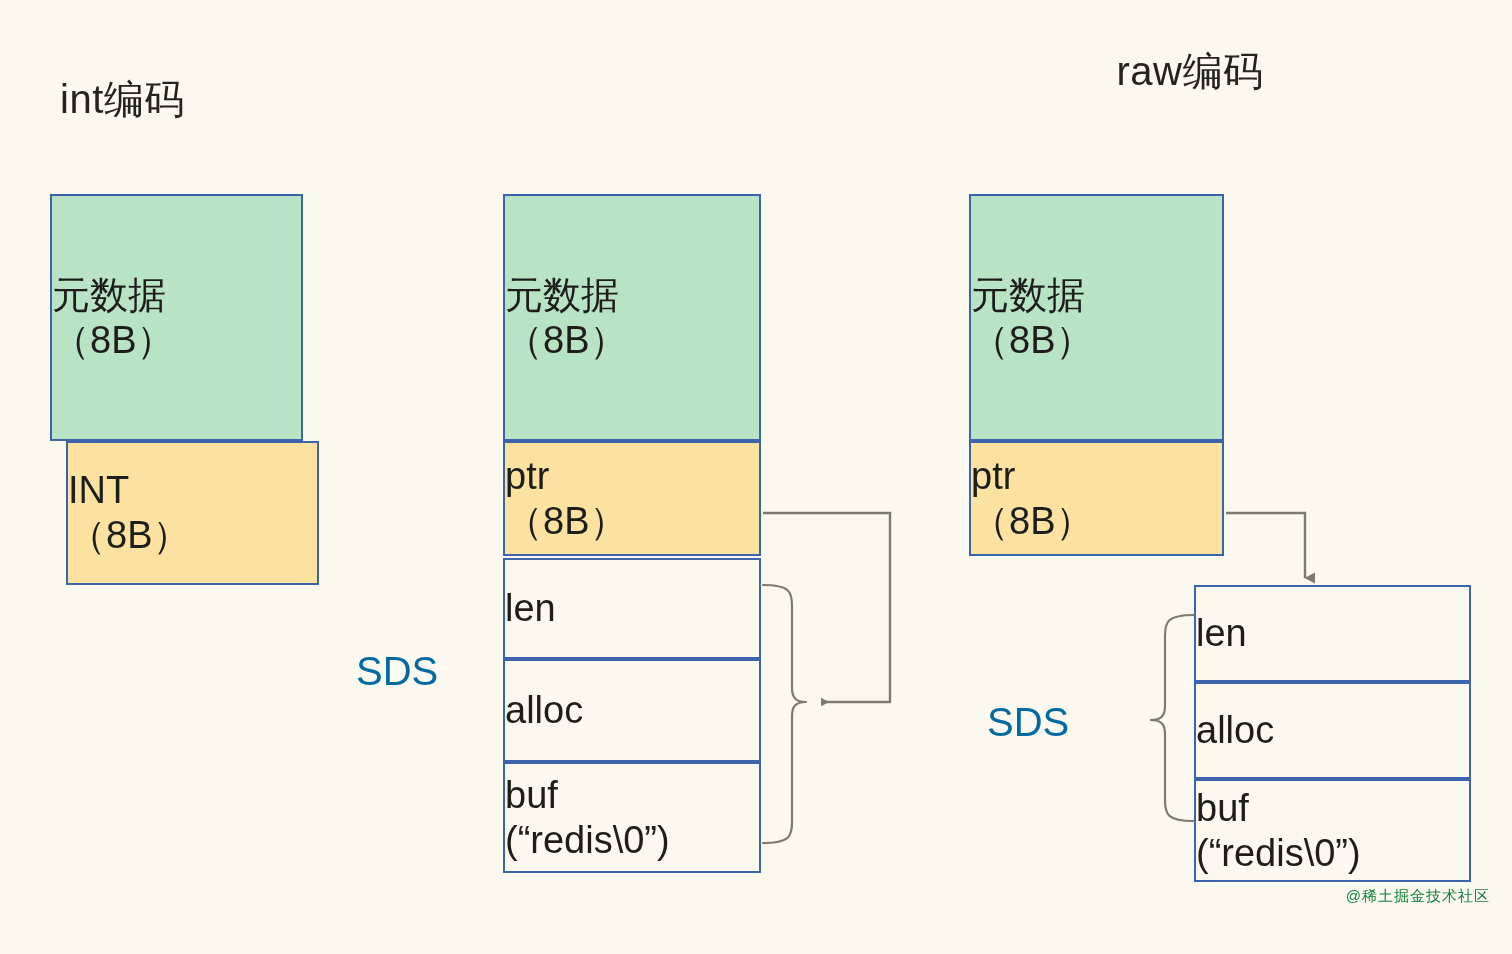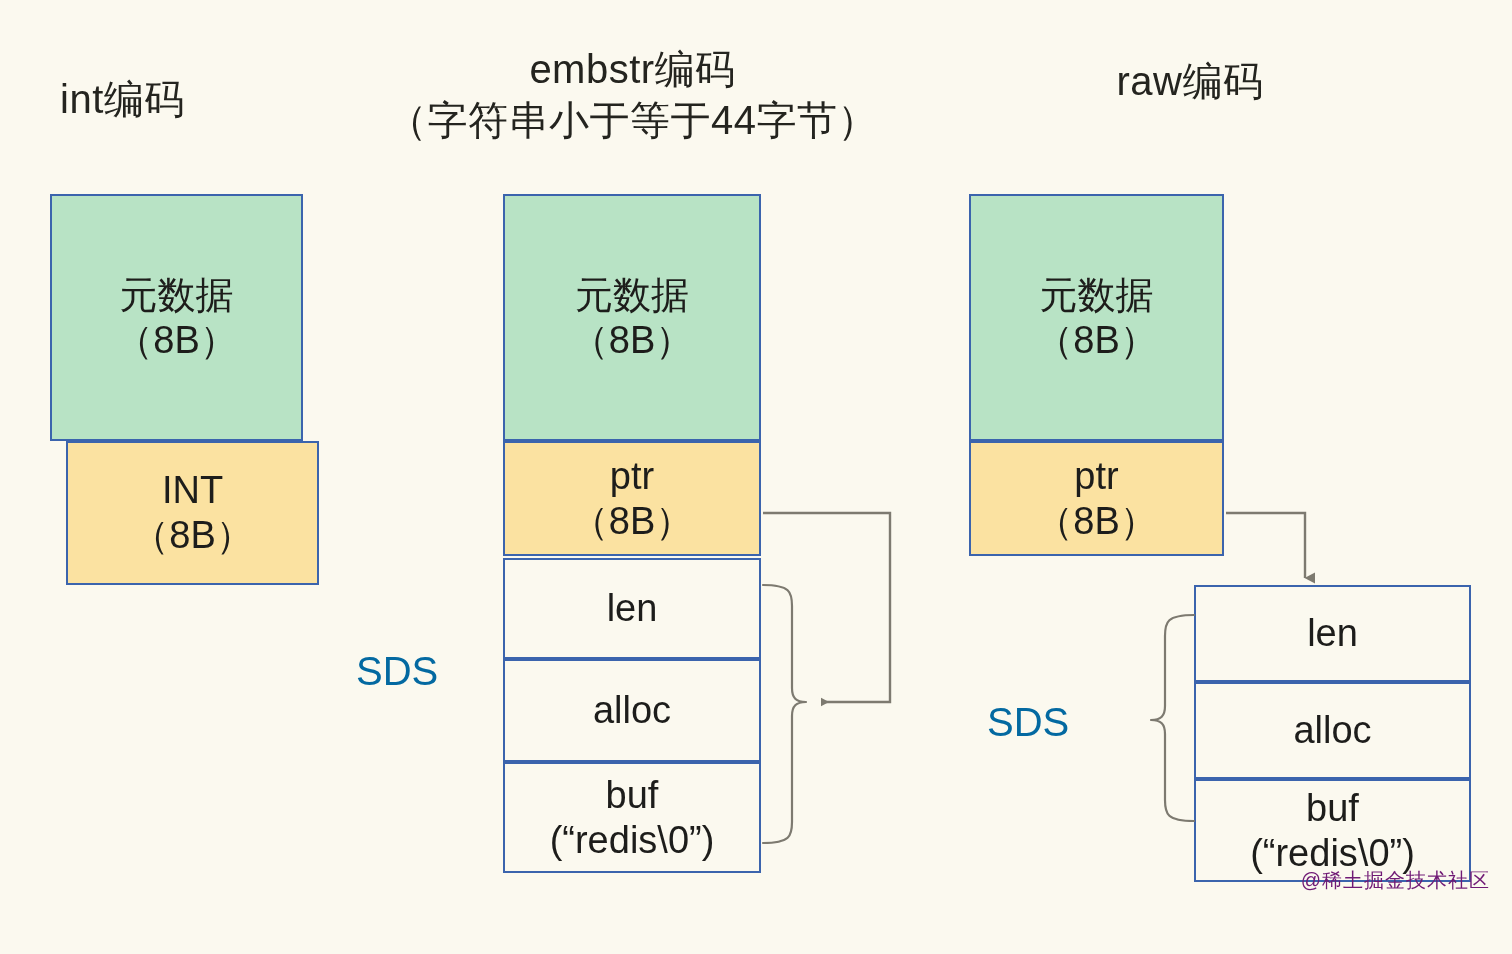--- a/index.html
+++ b/index.html
@@ -28,31 +28,31 @@
     position: absolute;
     text-align: center;
     font-size: 40px;
     line-height: 1.28;
     letter-spacing: 0.5px;
     color: #24241f;
     white-space: nowrap;
   }
   #title-int   { left: 60px;  top: 74px;  text-align: left; }
   #title-emb   { left: 345px; top: 44px;  width: 575px; }
-  #title-raw   { left: 930px; top: 56px;  width: 520px; }
+  #title-raw   { left: 930px; top: 46px;  width: 520px; }
   .col-title .line2 { display: block; }
 
   
   .cell {
     position: absolute;
     box-sizing: border-box;
     border: 2px solid #3b64ad;
     display: flex;
     flex-direction: column;
-    align-items: center;
+    align-items: flex-start;
     justify-content: center;
     font-size: 38px;
     line-height: 1.18;
     color: #1d1d1b;
     text-align: center;
     white-space: nowrap;
   }
   .cell .sub { display: block; }
   .green { background: #b8e3c5; }
   .yellow { background: #fbe2a1; }
@@ -91,40 +91,36 @@
     position: absolute;
     left: 0; top: 0;
     width: 1512px; height: 954px;
     pointer-events: none;
   }
 
   
   #watermark {
     position: absolute;
     right: 22px;
-    bottom: 32px;
-    font-size: 20px;
-    color: #701a75;
+    bottom: 20px;
+    font-size: 15px;
+    color: #15803d;
     letter-spacing: 1px;
     white-space: nowrap;
   }
 </style>
 </head>
 <body>
 
 <div id="canvas">
 
   <div class="col-title" id="title-int">
     <span>int编码</span>
   </div>
 
-  <div class="col-title" id="title-emb">
-    <span>embstr编码</span>
-    <span class="line2">（字符串小于等于44字节）</span>
-  </div>
 
   <div class="col-title" id="title-raw">
     <span>raw编码</span>
   </div>
 
   <div class="cell green" id="c1-meta">
     <span>元数据</span>
     <span class="sub">（8B）</span>
   </div>
   <div class="cell yellow" id="c1-int">

